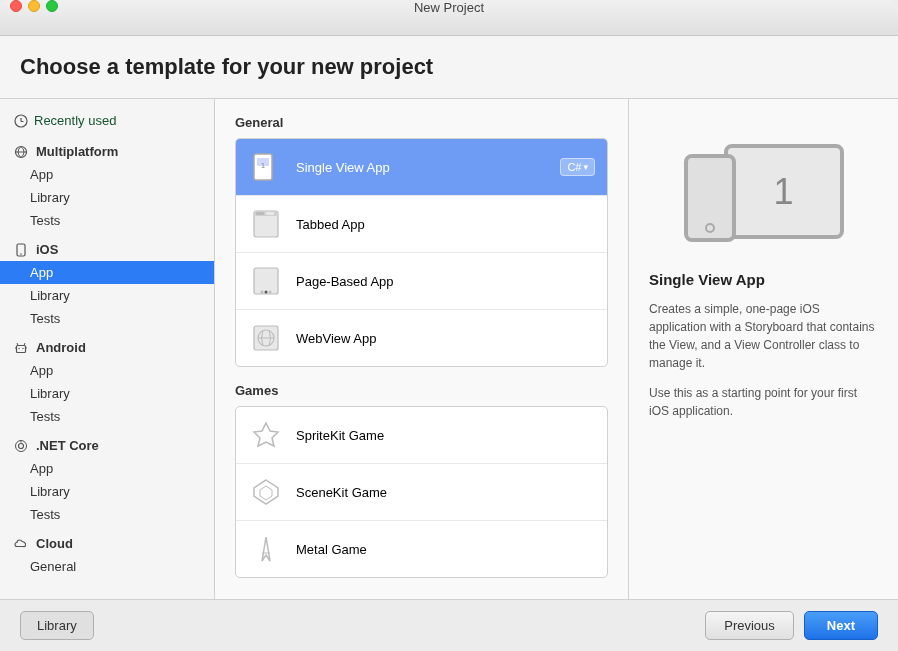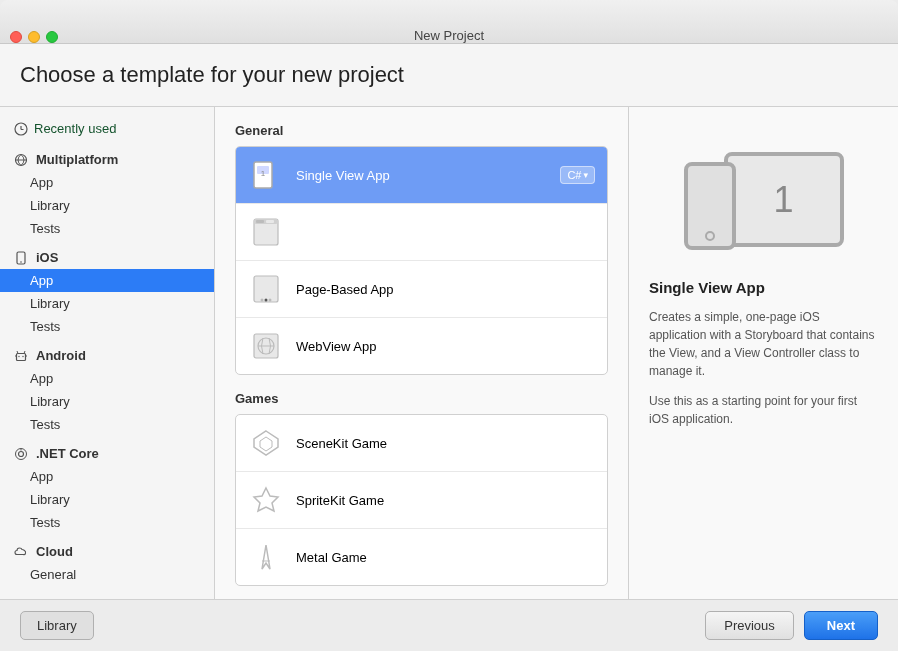--- a/index.html
+++ b/index.html
@@ -8,24 +8,24 @@
       background: #ececec;
       width: 898px;
       height: 651px;
       overflow: hidden;
       display: flex;
       flex-direction: column;
       border-radius: 8px;
     }
     
     .titlebar {
-      height: 44px;
+      height: 36px;
       background: linear-gradient(to bottom, #f0f0f0, #e0e0e0);
       display: flex;
-      align-items: flex-end;
+      align-items: flex-start;
       justify-content: center;
       border-bottom: 1px solid #c8c8c8;
       position: relative;
       flex-shrink: 0;
     }
     .titlebar-buttons {
       position: absolute;
       left: 10px;
       display: flex;
       gap: 6px;
@@ -46,21 +46,21 @@
     }
     
     .header {
       background: #f5f5f5;
       border-bottom: 1px solid #d0d0d0;
       padding: 18px 20px;
       flex-shrink: 0;
     }
     .header-title {
       font-size: 22px;
-      font-weight: 400;
+      font-weight: 700;
       color: #222;
     }
     
     .main {
       display: flex;
       flex: 1;
       overflow: hidden;
     }
     
     .sidebar {
@@ -385,20 +385,21 @@
 
       <div class="template-item">
         <div class="template-icon">
           <svg width="32" height="32" viewBox="0 0 32 32">
             <rect x="4" y="3" width="24" height="26" rx="2" fill="#e8e8e8" stroke="#bbb" stroke-width="1.2"></rect>
             <rect x="4" y="3" width="24" height="5" rx="2" fill="#d0d0d0"></rect>
             <rect x="6" y="4" width="8" height="3" rx="1" fill="#bbb"></rect>
             <rect x="16" y="4" width="8" height="3" rx="1" fill="#e8e8e8"></rect>
           </svg>
         </div>
+        <span class="template-label">Tabbed App</span>
       </div>
 
       <div class="template-item">
         <div class="template-icon">
           <svg width="32" height="32" viewBox="0 0 32 32">
             <rect x="4" y="3" width="24" height="26" rx="2" fill="#e8e8e8" stroke="#bbb" stroke-width="1.2"></rect>
             <circle cx="12" cy="27" r="1.5" fill="#bbb"></circle>
             <circle cx="16" cy="27" r="1.5" fill="#555"></circle>
             <circle cx="20" cy="27" r="1.5" fill="#bbb"></circle>
           </svg>
@@ -419,34 +420,34 @@
         <span class="template-label">WebView App</span>
       </div>
     </div>
 
     <div class="template-section-header">Games</div>
     <div class="template-list">
 
       <div class="template-item">
         <div class="template-icon">
           <svg width="32" height="32" viewBox="0 0 32 32">
+            <polygon points="16,4 20,12 28,13 22,19 24,27 16,23 8,27 10,19 4,13 12,12" fill="none" stroke="#bbb" stroke-width="1.5"></polygon>
+          </svg>
+        </div>
+        <span class="template-label">SpriteKit Game</span>
+      </div>
+
+      <div class="template-item">
+        <div class="template-icon">
+          <svg width="32" height="32" viewBox="0 0 32 32">
             <polygon points="16,4 28,12 28,20 16,28 4,20 4,12" fill="none" stroke="#bbb" stroke-width="1.5"></polygon>
             <polygon points="16,10 22,14 22,20 16,24 10,20 10,14" fill="none" stroke="#bbb" stroke-width="1"></polygon>
           </svg>
         </div>
         <span class="template-label">SceneKit Game</span>
-      </div>
-
-      <div class="template-item">
-        <div class="template-icon">
-          <svg width="32" height="32" viewBox="0 0 32 32">
-            <polygon points="16,4 20,12 28,13 22,19 24,27 16,23 8,27 10,19 4,13 12,12" fill="none" stroke="#bbb" stroke-width="1.5"></polygon>
-          </svg>
-        </div>
-        <span class="template-label">SpriteKit Game</span>
       </div>
 
       <div class="template-item">
         <div class="template-icon">
           <svg width="32" height="32" viewBox="0 0 32 32">
             <polygon points="16,4 12,28 16,22 20,28" fill="none" stroke="#bbb" stroke-width="1.5"></polygon>
             <line x1="12" y1="20" x2="20" y2="20" stroke="#bbb" stroke-width="1"></line>
           </svg>
         </div>
         <span class="template-label">Metal Game</span>

